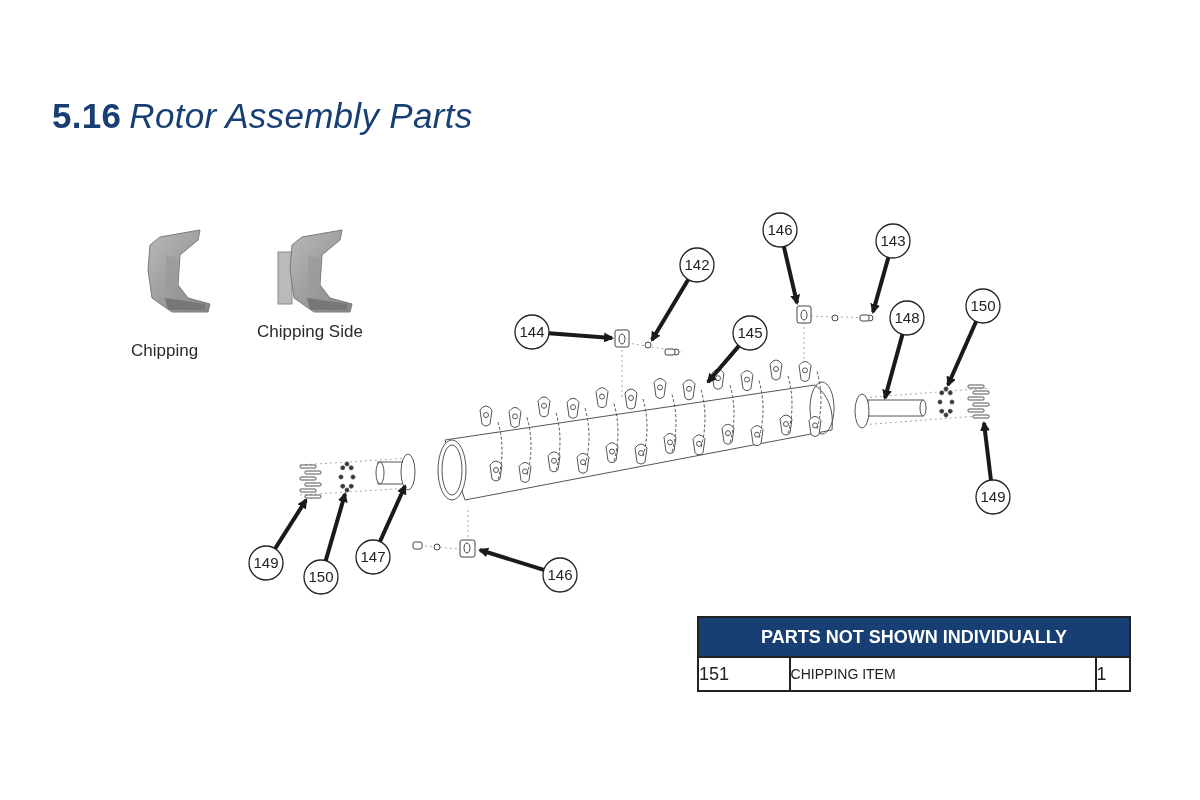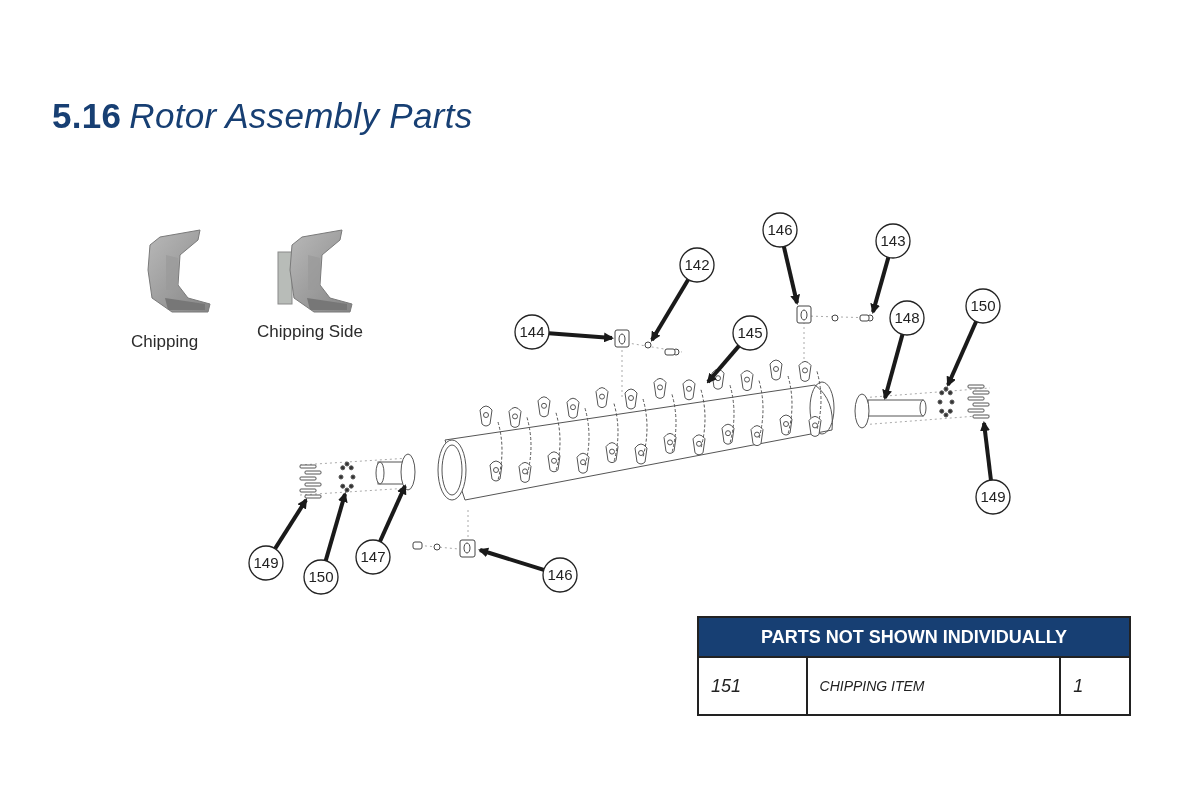--- a/index.html
+++ b/index.html
@@ -6,21 +6,21 @@
   body { width: 1200px; height: 800px; position: relative; overflow: hidden; font-family: "Liberation Sans", sans-serif; }
   .title { position: absolute; left: 52px; top: 56px; font-size: 35px; color: #173f73; white-space: nowrap; letter-spacing: 0.3px; margin-top: 40px; }
   .title .num { font-weight: bold; }
   .title .txt { font-style: italic; margin-left: 8px; }
   .thumb-label { position: absolute; font-size: 17px; color: #2b2b2b; white-space: nowrap; }
   svg.diagram { position: absolute; left: 0; top: 0; }
   .callout-text { font-family: "Liberation Sans", sans-serif; font-size: 15px; fill: #222; }
   table.parts { position: absolute; left: 697px; top: 616px; width: 434px; border-collapse: collapse; border: 2px solid #222; }
   table.parts th, table.parts td { border: 2px solid #222; }
   table.parts th { background: #173f73; color: #ffffff; font-weight: bold; font-size: 18px; height: 38px; padding: 0; }
-  table.parts td { background: #ffffff; color: #222; height: 32px; padding: 12px; font-style: italic; }
+  table.parts td { background: #ffffff; color: #222; height: 32px; padding: 0; }
   td.item { font-size: 18px; }
   td.desc { font-size: 14px; }
   td.qty { font-size: 18px; }
 </style>
 </head>
 <body>
 
 <div class="title">
   <span class="num">5.16</span><span class="txt">Rotor Assembly Parts</span>
 </div>
@@ -255,21 +255,21 @@
         <circle cx="321" cy="577" r="17" fill="#fff" stroke="#222" stroke-width="1.3"></circle>
         <text x="321" y="582" text-anchor="middle" class="callout-text">150</text>
       </g>
       <g>
         <circle cx="983" cy="306" r="17" fill="#fff" stroke="#222" stroke-width="1.3"></circle>
         <text x="983" y="311" text-anchor="middle" class="callout-text">150</text>
       </g>
     </g>
 </svg>
 
-<div class="thumb-label" style="left:131px; top:332px;text-align:center;">Chipping</div>
+<div class="thumb-label" style="left:131px; top:341px;text-align:center;">Chipping</div>
 <div class="thumb-label" style="left:257px; top:322px;text-align:center;">Chipping Side</div>
 
 <table class="parts">
   <thead>
     <tr>
         <th colspan="3">PARTS NOT SHOWN INDIVIDUALLY</th>
       </tr>
   </thead>
   <tbody>
     <tr>

